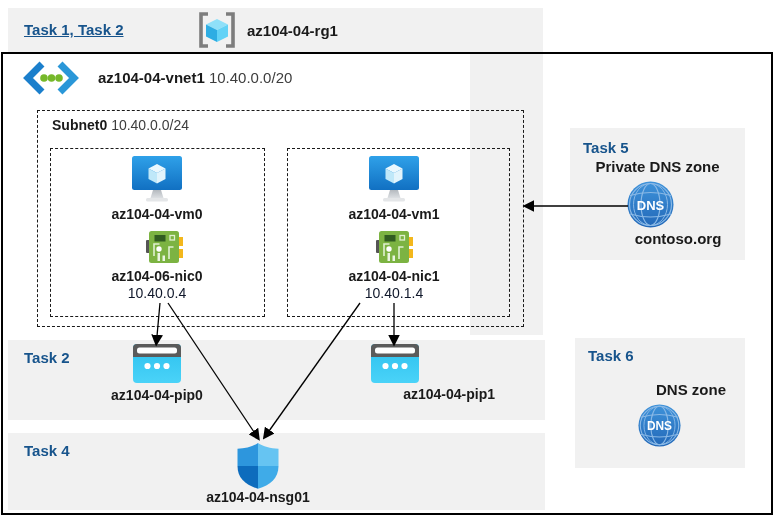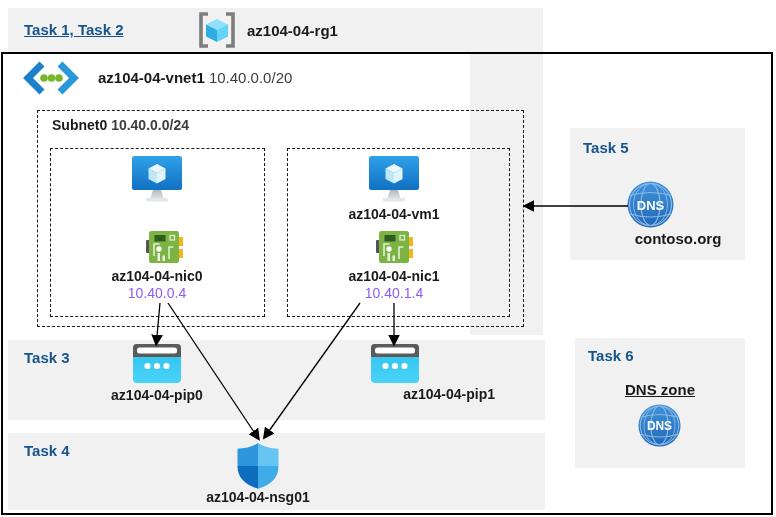--- a/index.html
+++ b/index.html
@@ -4,21 +4,21 @@
 <style>
   html,body{margin:0;padding:0;background:#fff;}
   .canvas{position:relative;width:776px;height:517px;background:#fff;overflow:hidden;
           font-family:"Liberation Sans",sans-serif;color:#1a1a1a;}
   .band{position:absolute;background:#f1f1f1;}
   .bigrect{position:absolute;left:1px;top:52px;width:768px;height:459px;border:2px solid #000;background:#fff;}
   .graystrip{position:absolute;left:470px;top:54px;width:73px;height:281px;background:#f1f1f1;}
   .dashed{position:absolute;border:1px dashed #1a1a1a;background:transparent;z-index:2;}
   .tasklab{position:absolute;font-size:15px;font-weight:700;color:#17548c;z-index:3;}
   .blab{position:absolute;font-size:14px;font-weight:700;color:#1a1a1a;z-index:3;white-space:nowrap;}
-  .nlab{position:absolute;font-size:14px;font-weight:400;color:#8b5cf6;z-index:3;white-space:nowrap;}
+  .nlab{position:absolute;font-size:14px;font-weight:400;color:#0f172a;z-index:3;white-space:nowrap;}
   .ctr{text-align:center;}
   .ic{position:absolute;z-index:3;}
   .biglab{position:absolute;font-size:15px;font-weight:700;color:#1a1a1a;z-index:3;white-space:nowrap;}
   svg{display:block;}
   .arrows{position:absolute;left:0;top:0;z-index:4;pointer-events:none;}
 </style>
 </head>
 <body>
 
 <div class="canvas">
@@ -51,21 +51,21 @@
   </div>
   <div class="biglab" style="left:90px;top:69px;margin-left:8px;">
     <span>az104-04-vnet1</span>
     <span style="font-weight:400;color:#3d3d3d;">10.40.0.0/20</span>
   </div>
 
   <div class="dashed" style="left:37px;top:110px;width:485px;height:215px;"></div>
 
   <div class="blab" style="left:52px;top:117px;">
     <span>Subnet0</span>
-    <span style="font-weight:700;color:#3d3d3d;">10.40.0.0/24</span>
+    <span style="font-weight:400;color:#3d3d3d;">10.40.0.0/24</span>
   </div>
   <div class="dashed" style="left:50px;top:148px;width:213px;height:167px;"></div>
 
   <div class="dashed" style="left:287px;top:148px;width:221px;height:167px;"></div>
 
   <div class="ic" style="left:132px;top:156px;">
     <svg width="50" height="48" viewBox="0 0 50 48">
       <defs>
         <linearGradient id="vmg" x1="0" y1="0" x2="0" y2="1">
           <stop offset="0" stop-color="#2fa1e9"></stop>
@@ -77,36 +77,37 @@
         </linearGradient>
       </defs>
       <rect x="0" y="0" width="50" height="34" rx="2.5" fill="url(#vmg)"></rect>
       <polygon points="25,8 33.5,12.5 25,17 16.5,12.5" fill="#eaf8fe"></polygon>
       <polygon points="16.5,12.5 25,17 25,27.5 16.5,23" fill="#bfe8f9"></polygon>
       <polygon points="33.5,12.5 25,17 25,27.5 33.5,23" fill="#e2f4fc"></polygon>
       <polygon points="21,34 29,34 31.5,42 18.5,42" fill="url(#stg)"></polygon>
       <rect x="14" y="42" width="22" height="3.5" rx="1.5" fill="#e4e6e8"></rect>
     </svg>
   </div>
+  <div class="blab ctr" style="left:57px;top:206px;width:200px;">az104-04-vm0</div>
   <div class="ic" style="left:146px;top:230px;">
     <svg width="37" height="34" viewBox="0 0 37 34">
       <rect x="0" y="10" width="4" height="13" rx="1" fill="#555"></rect>
       <rect x="3" y="1" width="30" height="32" rx="2.5" fill="#7cb342"></rect>
       <rect x="8.5" y="5" width="11" height="6.5" fill="#315c21"></rect>
       <polyline points="8,26 8,14 13.5,14" fill="none" stroke="#dff0d0" stroke-width="1.6"></polyline>
       <circle cx="13" cy="19" r="2.7" fill="#ffffff"></circle>
       <rect x="11.5" y="23" width="2.5" height="8" fill="#eaf5e2"></rect>
       <rect x="16.5" y="25.5" width="2.5" height="5.5" fill="#eaf5e2"></rect>
       <polyline points="23,29 23,17 27.5,17" fill="none" stroke="#dff0d0" stroke-width="1.6"></polyline>
       <rect x="24" y="5.5" width="4.5" height="4.5" fill="none" stroke="#dff0d0" stroke-width="1.3"></rect>
       <rect x="33" y="7" width="4" height="9" fill="#f3b71c"></rect>
       <rect x="33" y="19" width="4" height="9" fill="#f3b71c"></rect>
     </svg>
   </div>
-  <div class="blab ctr" style="left:57px;top:268px;width:200px;">az104-04-nic0</div>
+  <div class="blab ctr" style="left:57px;top:268px;width:200px;">az104-06-nic0</div>
   <div class="nlab ctr" style="left:57px;top:285px;width:200px;">10.40.0.4</div>
 
   <div class="ic" style="left:369px;top:156px;">
     <svg width="50" height="48" viewBox="0 0 50 48">
       <rect x="0" y="0" width="50" height="34" rx="2.5" fill="url(#vmg)"></rect>
       <polygon points="25,8 33.5,12.5 25,17 16.5,12.5" fill="#eaf8fe"></polygon>
       <polygon points="16.5,12.5 25,17 25,27.5 16.5,23" fill="#bfe8f9"></polygon>
       <polygon points="33.5,12.5 25,17 25,27.5 33.5,23" fill="#e2f4fc"></polygon>
       <polygon points="21,34 29,34 31.5,42 18.5,42" fill="url(#stg)"></polygon>
       <rect x="14" y="42" width="22" height="3.5" rx="1.5" fill="#e4e6e8"></rect>
@@ -126,41 +127,42 @@
       <rect x="24" y="5.5" width="4.5" height="4.5" fill="none" stroke="#dff0d0" stroke-width="1.3"></rect>
       <rect x="33" y="7" width="4" height="9" fill="#f3b71c"></rect>
       <rect x="33" y="19" width="4" height="9" fill="#f3b71c"></rect>
     </svg>
   </div>
   <div class="blab ctr" style="left:294px;top:268px;width:200px;">az104-04-nic1</div>
   <div class="nlab ctr" style="left:294px;top:285px;width:200px;">10.40.1.4</div>
 
   <div class="band" style="left:570px;top:128px;width:175px;height:132px;"></div>
   <div class="tasklab" style="left:583px;top:139px;">Task 5</div>
+  <div class="biglab ctr" style="left:570px;top:158px;width:175px;">Private DNS zone</div>
   <div class="ic" style="left:627px;top:181px;">
     <svg width="47" height="47" viewBox="0 0 47 47">
       <defs>
         <linearGradient id="dnsg" x1="0" y1="0" x2="0" y2="1">
           <stop offset="0" stop-color="#3f93da"></stop>
             <stop offset="1" stop-color="#2268b8"></stop>
         </linearGradient>
       </defs>
       <circle cx="23.5" cy="23.5" r="23" fill="url(#dnsg)"></circle>
       <circle cx="23.5" cy="23.5" r="21" fill="none" stroke="#8ab9e6" stroke-width="1.2"></circle>
       <ellipse cx="23.5" cy="23.5" rx="9.5" ry="21" fill="none" stroke="#8ab9e6" stroke-width="1.2"></ellipse>
       <ellipse cx="23.5" cy="23.5" rx="17" ry="21" fill="none" stroke="#8ab9e6" stroke-width="1"></ellipse>
       <path d="M3,14.5 Q23.5,8.5 44,14.5" fill="none" stroke="#8ab9e6" stroke-width="1.2"></path>
       <path d="M3,33 Q23.5,39 44,33" fill="none" stroke="#8ab9e6" stroke-width="1.2"></path>
       <text x="23.5" y="28.5" text-anchor="middle" font-family="Liberation Sans, sans-serif" font-size="13" font-weight="700" fill="#ffffff">DNS</text>
     </svg>
   </div>
   <div class="biglab ctr" style="left:557px;top:230px;width:198px;margin-left:22px;">contoso.org</div>
 
   <div class="band" style="left:8px;top:340px;width:537px;height:80px;"></div>
-  <div class="tasklab" style="left:24px;top:349px;">Task 3</div>
+  <div class="tasklab" style="left:24px;top:349px;">Task 2</div>
   <div class="ic" style="left:133px;top:344px;">
     <svg width="48" height="39" viewBox="0 0 48 39">
       <defs>
         <linearGradient id="pipg" x1="0" y1="0" x2="0" y2="1">
           <stop offset="0" stop-color="#2cc0ee"></stop>
             <stop offset="1" stop-color="#4ad3f8"></stop>
         </linearGradient>
       </defs>
       <rect x="0" y="0" width="48" height="39" rx="4" fill="url(#pipg)"></rect>
       <path d="M4,0 H44 Q48,0 48,4 V13 H0 V4 Q0,0 4,0 Z" fill="#5b5b5b"></path>
@@ -178,21 +180,21 @@
       <rect x="4" y="3.5" width="40" height="6" rx="2.5" fill="#ffffff"></rect>
       <circle cx="14.5" cy="22" r="3.1" fill="#ffffff"></circle>
       <circle cx="24" cy="22" r="3.1" fill="#ffffff"></circle>
       <circle cx="33.5" cy="22" r="3.1" fill="#ffffff"></circle>
     </svg>
   </div>
   <div class="blab ctr" style="left:295px;top:386px;width:200px;text-align:right;">az104-04-pip1</div>
 
   <div class="band" style="left:575px;top:338px;width:170px;height:130px;"></div>
   <div class="tasklab" style="left:588px;top:347px;">Task 6</div>
-  <div class="biglab ctr" style="left:575px;top:381px;width:170px;text-decoration:underline;">DNS zone</div>
+  <div class="biglab ctr" style="left:606px;top:381px;width:170px;">DNS zone</div>
   <div class="ic" style="left:638px;top:404px;">
     <svg width="43" height="43" viewBox="0 0 47 47">
       <circle cx="23.5" cy="23.5" r="23" fill="url(#dnsg)"></circle>
       <circle cx="23.5" cy="23.5" r="21" fill="none" stroke="#8ab9e6" stroke-width="1.2"></circle>
       <ellipse cx="23.5" cy="23.5" rx="9.5" ry="21" fill="none" stroke="#8ab9e6" stroke-width="1.2"></ellipse>
       <ellipse cx="23.5" cy="23.5" rx="17" ry="21" fill="none" stroke="#8ab9e6" stroke-width="1"></ellipse>
       <path d="M3,14.5 Q23.5,8.5 44,14.5" fill="none" stroke="#8ab9e6" stroke-width="1.2"></path>
       <path d="M3,33 Q23.5,39 44,33" fill="none" stroke="#8ab9e6" stroke-width="1.2"></path>
       <text x="23.5" y="28.5" text-anchor="middle" font-family="Liberation Sans, sans-serif" font-size="13" font-weight="700" fill="#ffffff">DNS</text>
     </svg>

